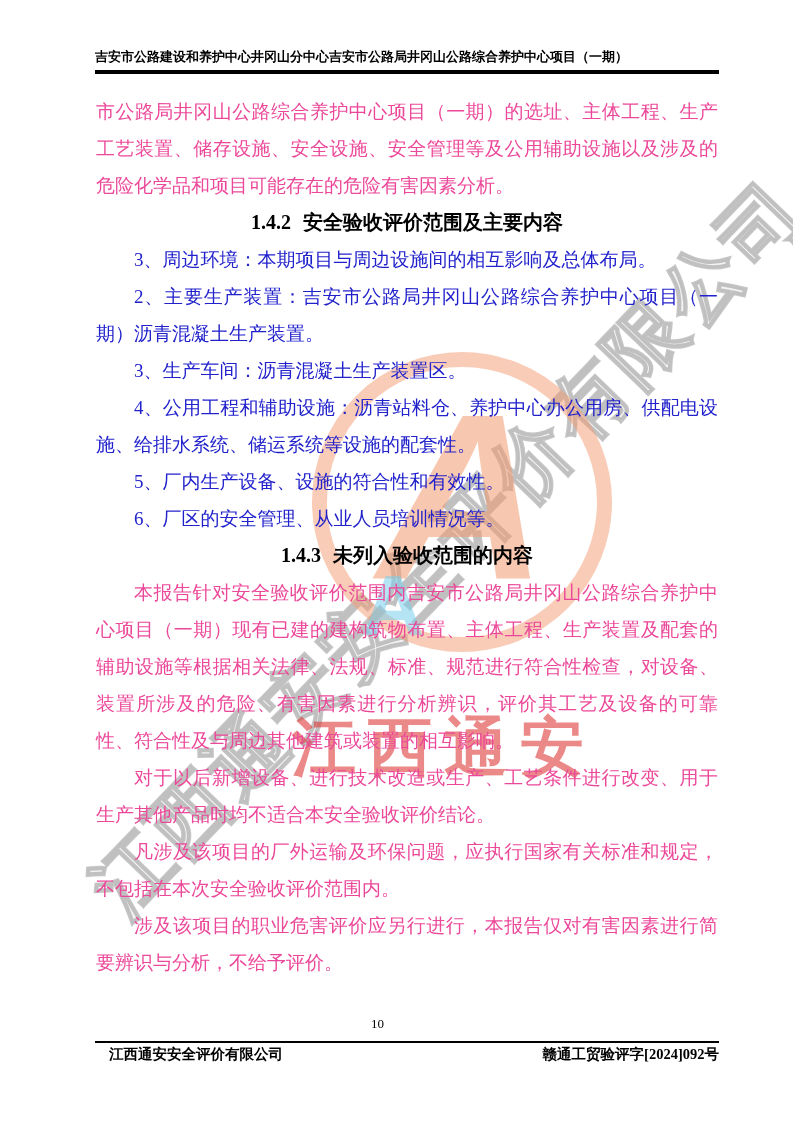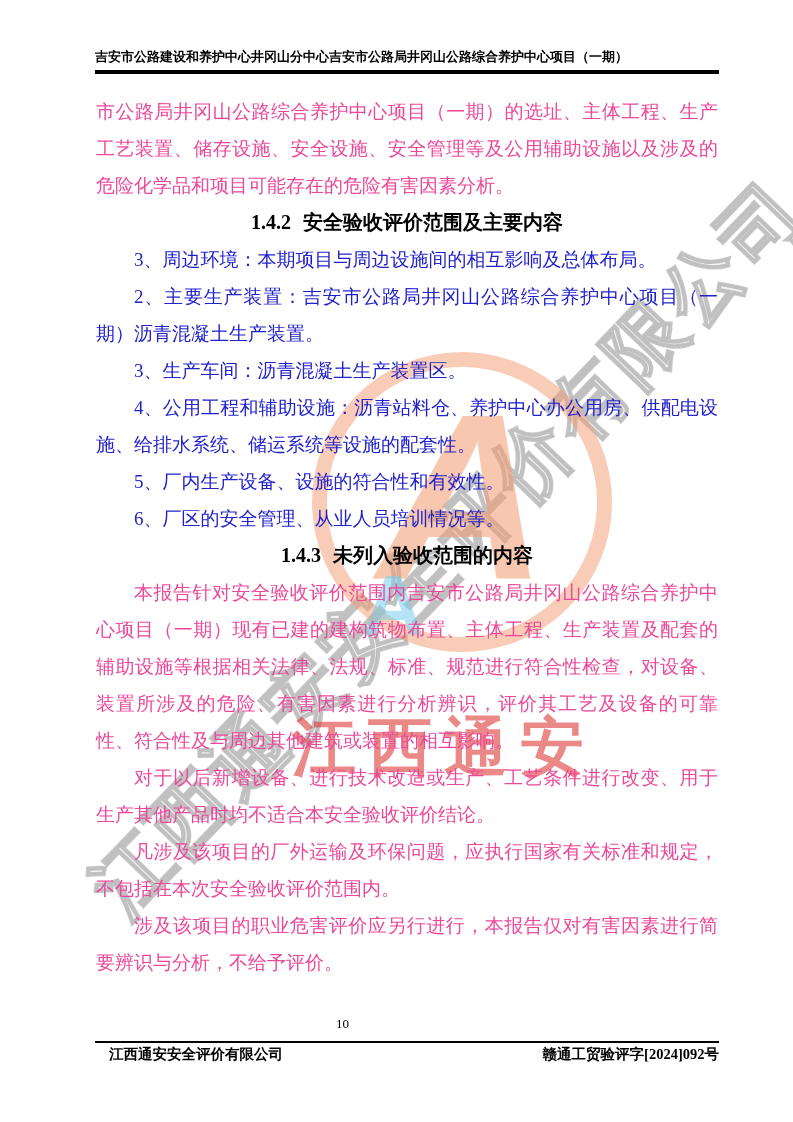--- a/index.html
+++ b/index.html
@@ -68,21 +68,21 @@
   .wm-red {
     position:absolute; left:292px; top:712px; white-space:nowrap;
     font-family:"Liberation Sans", sans-serif; font-weight:bold;
     font-size:64px; line-height:1.1; letter-spacing:12px;
     color:rgba(222,58,58,0.60);
   }
 
   
   .page-number {
     position:absolute; top:1016px; left:336px; width:48px;
-    text-align:left; font-size:13px; color:#000; z-index:2;
+    text-align:right; font-size:13px; color:#000; z-index:2;
   }
   .footer-rule {
     position:absolute; top:1041px; left:95px; width:624px; height:2px;
     background:#000; z-index:2;
   }
   .footer-row {
     position:absolute; top:1045px; left:95px; width:624px;
     display:flex; justify-content:space-between;
     font-weight:bold; font-size:14.5px; line-height:18px; color:#000; z-index:2;
   }

